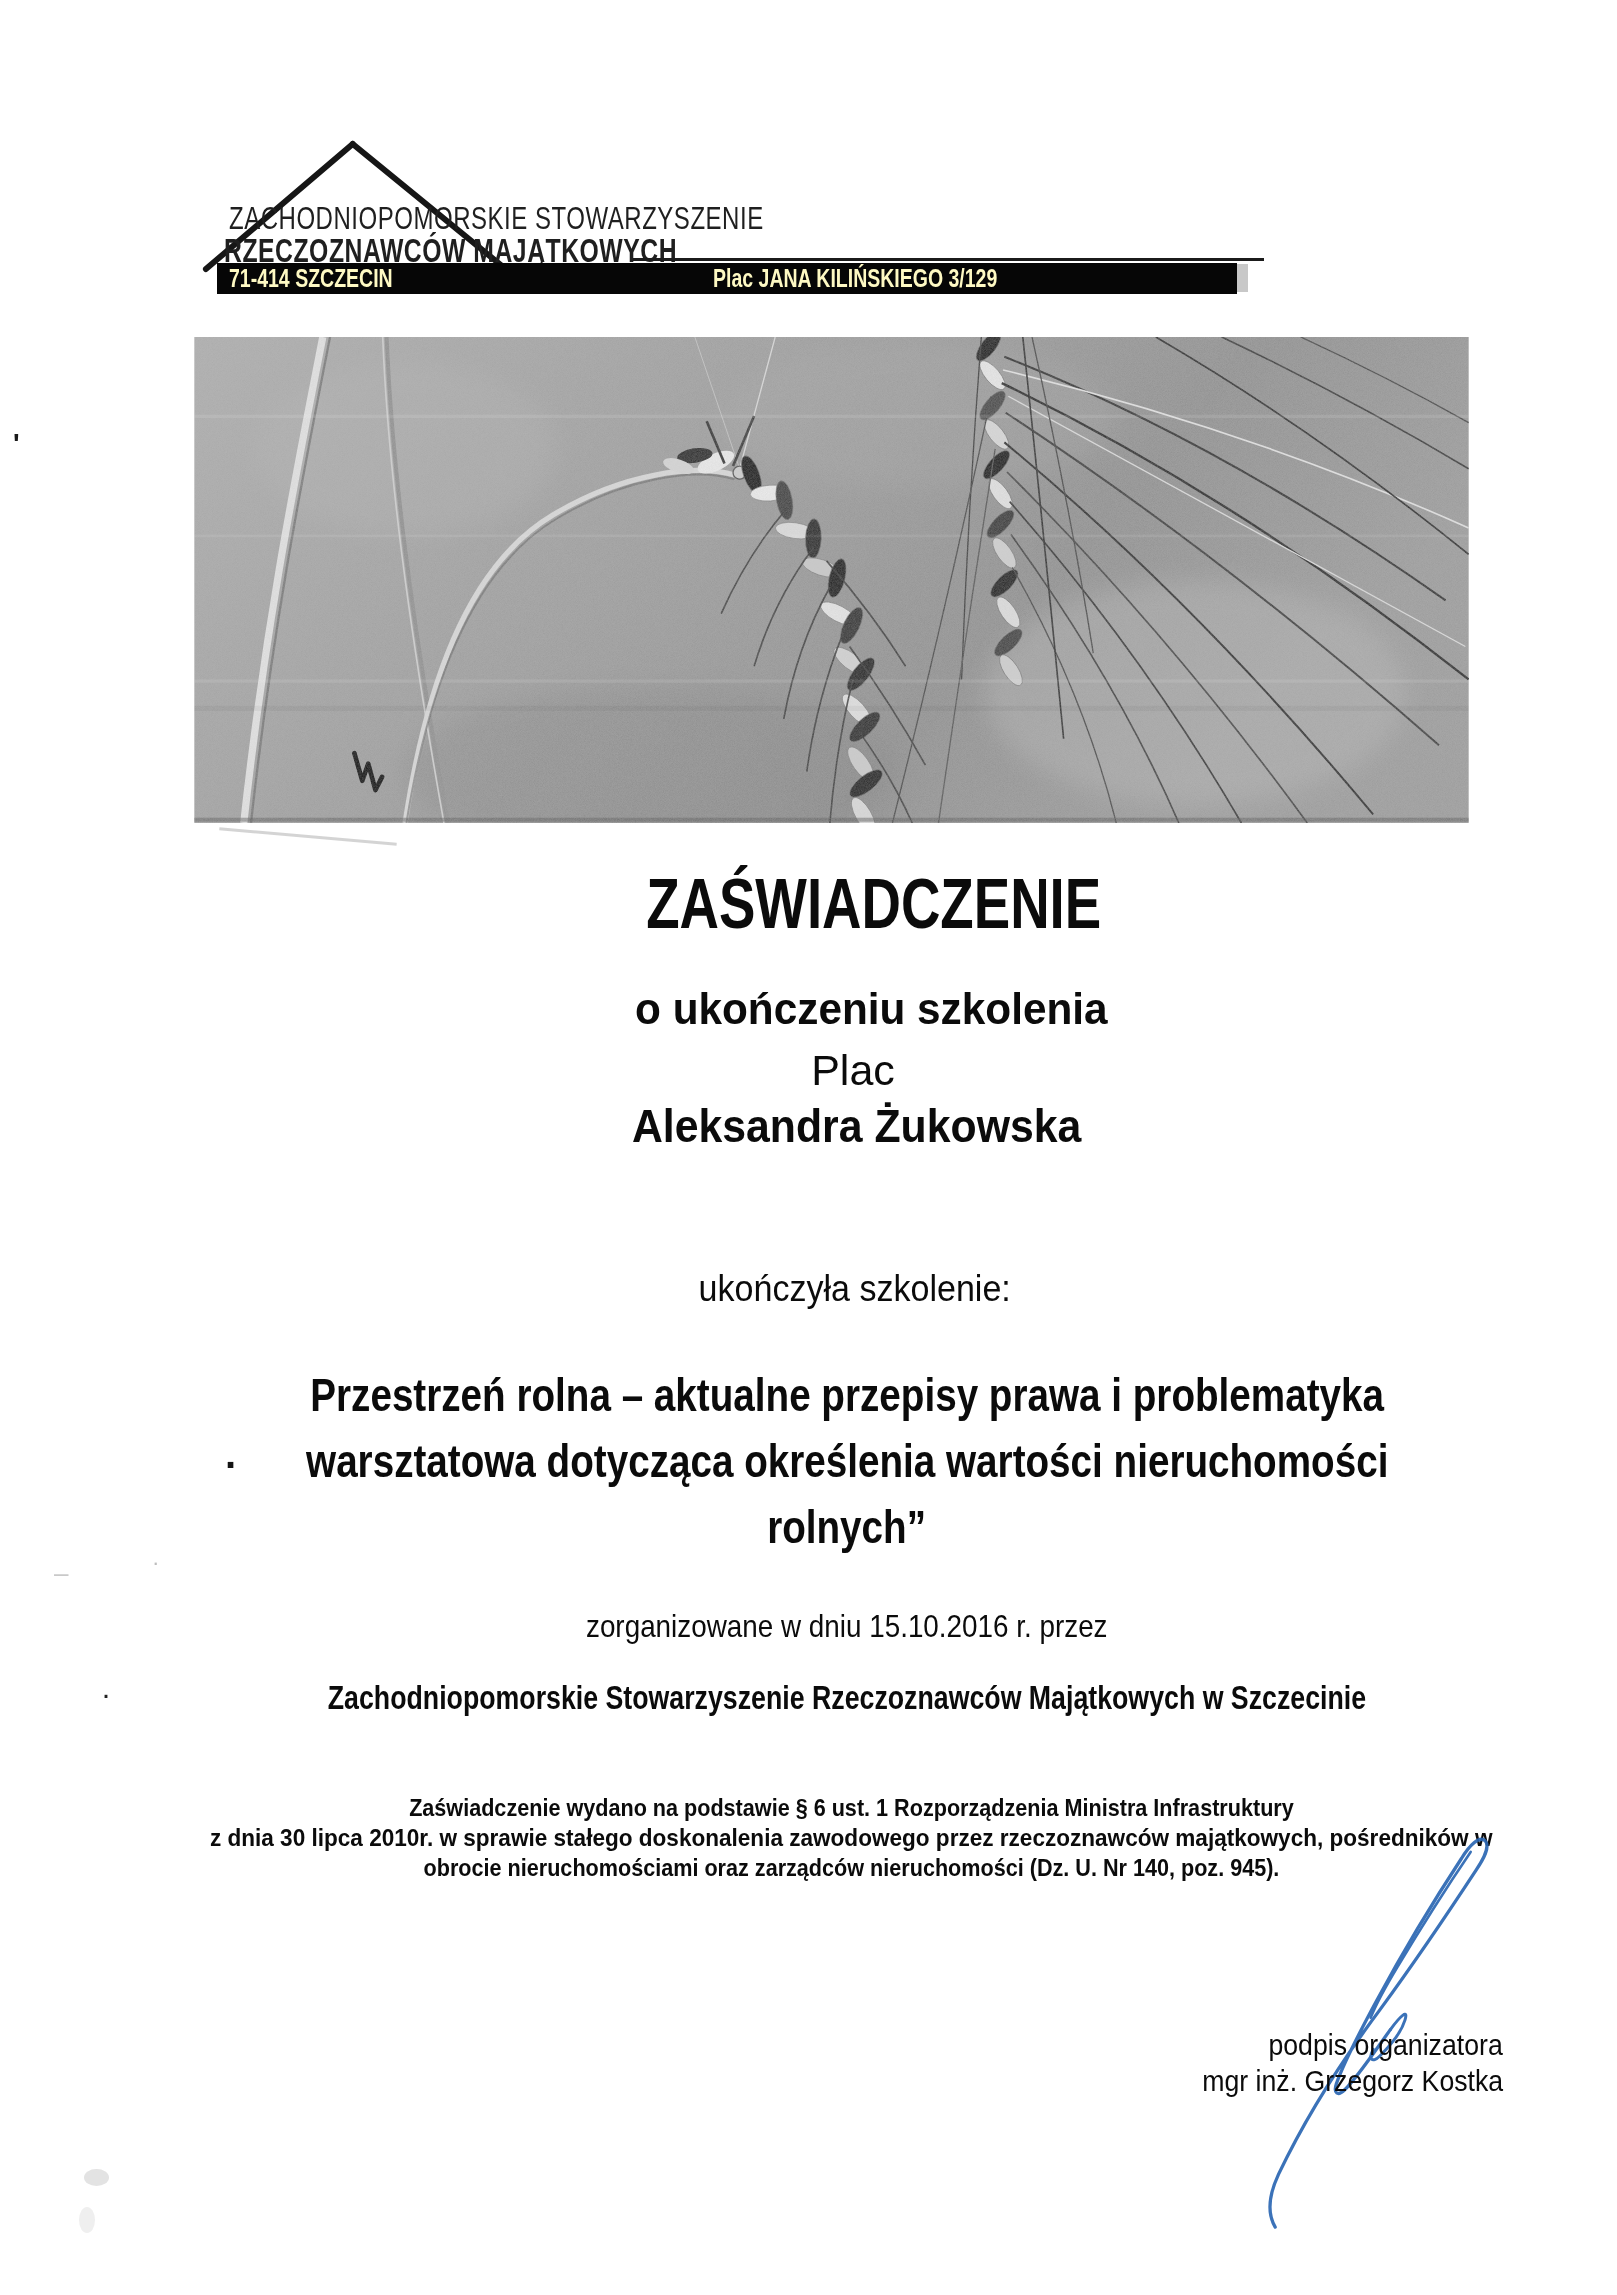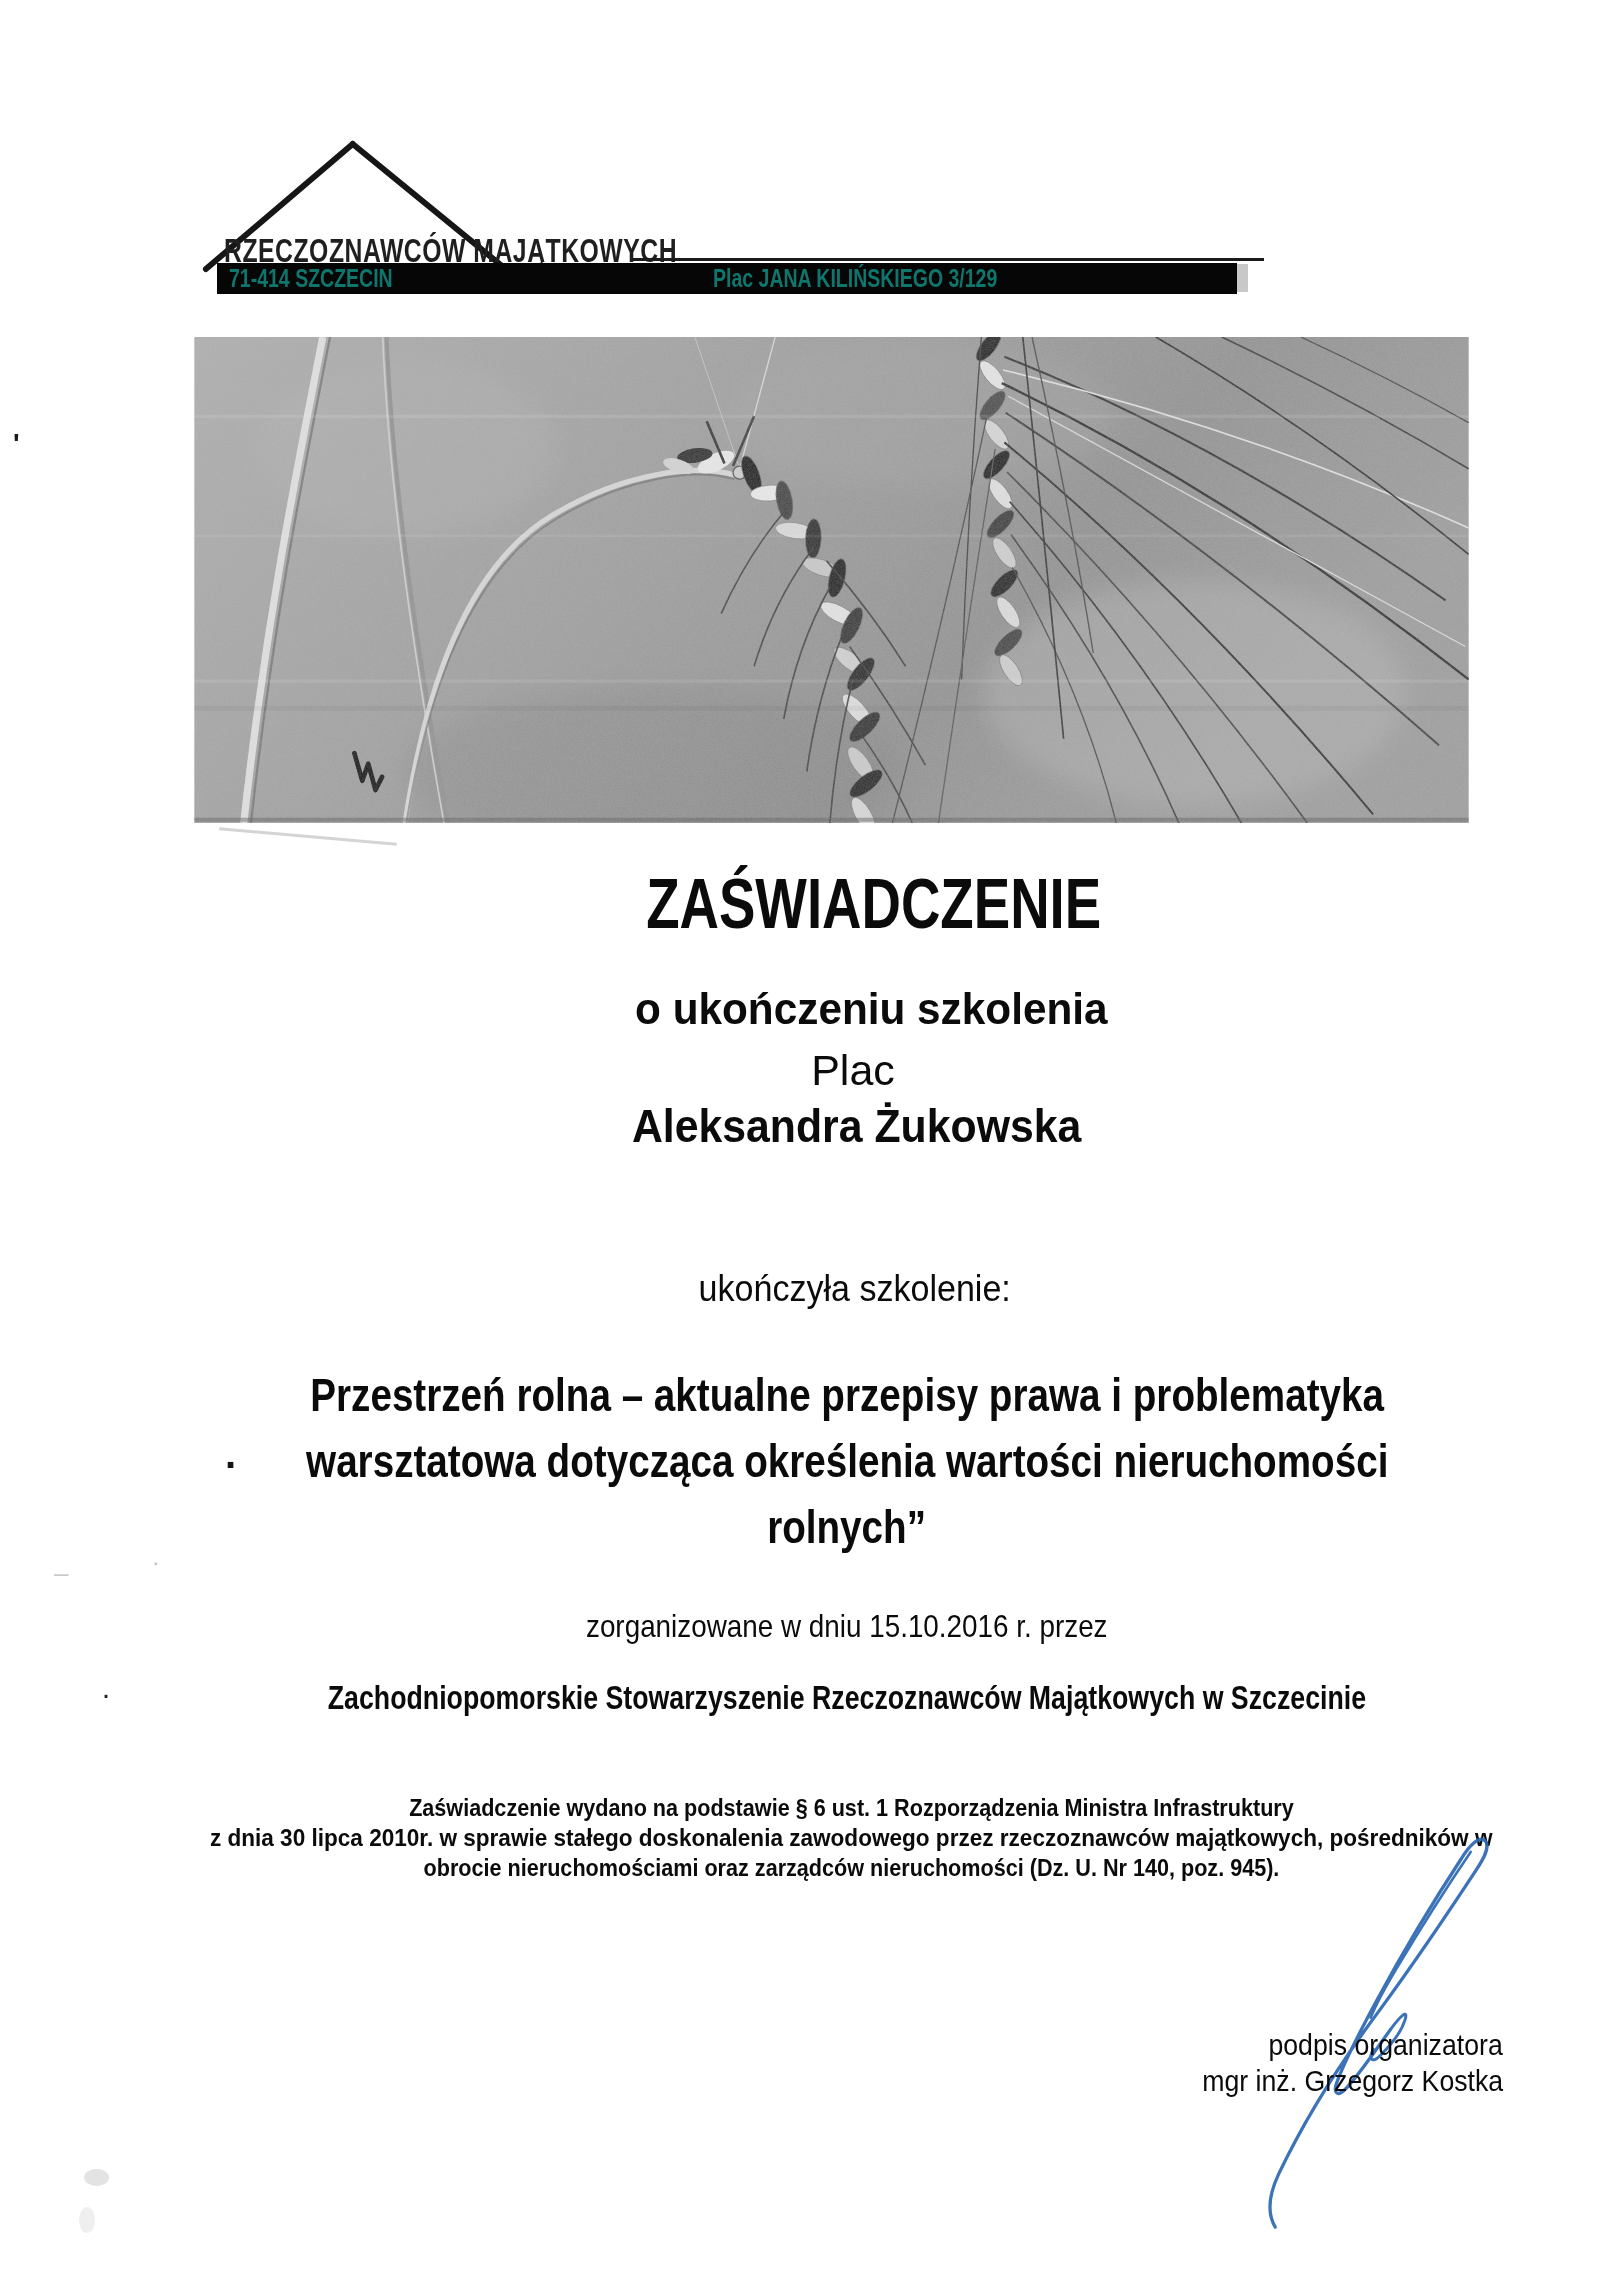--- a/index.html
+++ b/index.html
@@ -8,40 +8,43 @@
     overflow:hidden; font-family:"Liberation Sans", sans-serif; color:#0b0b0b;
   }
   .abs{position:absolute;}
   .ln{position:absolute; left:0; width:1618px; text-align:center; white-space:nowrap; line-height:1.04;}
   .sx{display:inline-block; transform:scaleX(var(--sx,1)); transform-origin:center bottom;}
   .sxl{display:inline-block; transform:scaleX(var(--sx,1)); transform-origin:left bottom;}
   .sxr{display:inline-block; transform:scaleX(var(--sx,1)); transform-origin:right bottom;}
   .b{font-weight:bold;}
   .logo-line{position:absolute; color:#1f1f1f; letter-spacing:0.7px; white-space:nowrap;}
   .addr-bar{position:absolute; left:217px; top:263px; width:1020px; height:31px; background:#060606;}
-  .addr-bar .t{position:absolute; top:0; height:31px; line-height:31px; color:#0f766e; font-size:25px; font-weight:bold; white-space:nowrap;}
+  .addr-bar .t{position:absolute; top:0; height:31px; line-height:31px; color:#fef9c3; font-size:25px; font-weight:bold; white-space:nowrap;}
   .rule{position:absolute; background:#1b1b1b;}
   .photo-wrap{position:absolute; left:194px; top:337px; width:1275px; height:486px;}
   .sig-svg{position:absolute; left:1239px; top:1832px; width:283px; height:415px;}
   .sig-block{position:absolute; right:115px; top:1995px; text-align:right; font-size:29px; line-height:36px; white-space:nowrap;margin-top:32px;}
   .legal{position:absolute; left:42px; top:1793px; width:1618px; text-align:center; font-size:24px; font-weight:bold; line-height:30px; white-space:nowrap;}
   .artifact{position:absolute; line-height:1;}
   .smudge{position:absolute; border-radius:50%;}
   .streak{position:absolute; left:219px; top:835px; width:178px; height:2.6px; background:#cdcdcd; transform:rotate(5deg); opacity:.85;}
 </style>
 </head>
 <body>
 
 <div class="page">
 
   <svg class="abs" style="left:198px; top:132px;" width="316" height="145" viewBox="0 0 480 220">
     <path d="M235,18 L12,208" stroke="#161616" stroke-width="9" stroke-linecap="round" fill="none"></path>
     <path d="M235,18 L460,202" stroke="#161616" stroke-width="9" stroke-linecap="round" fill="none"></path>
   </svg>
 
+  <div class="logo-line" style="left:229px; top:200px; font-size:32px;">
+    <span class="sxl" style="--sx:.75">ZACHODNIOPOMORSKIE STOWARZYSZENIE</span>
+  </div>
   <div class="logo-line" style="left:224px; top:232px; font-size:33px;font-weight:bold;">
     <span class="sxl" style="--sx:.75">RZECZOZNAWCÓW MAJĄTKOWYCH</span>
   </div>
 
   <div class="rule" style="left:633px; top:258px; width:631px; height:2.6px;"></div>
 
   <div class="addr-bar">
     <div class="t" style="left:12px;">
       <span class="sxl" style="--sx:.78">71-414 SZCZECIN</span>
     </div>

